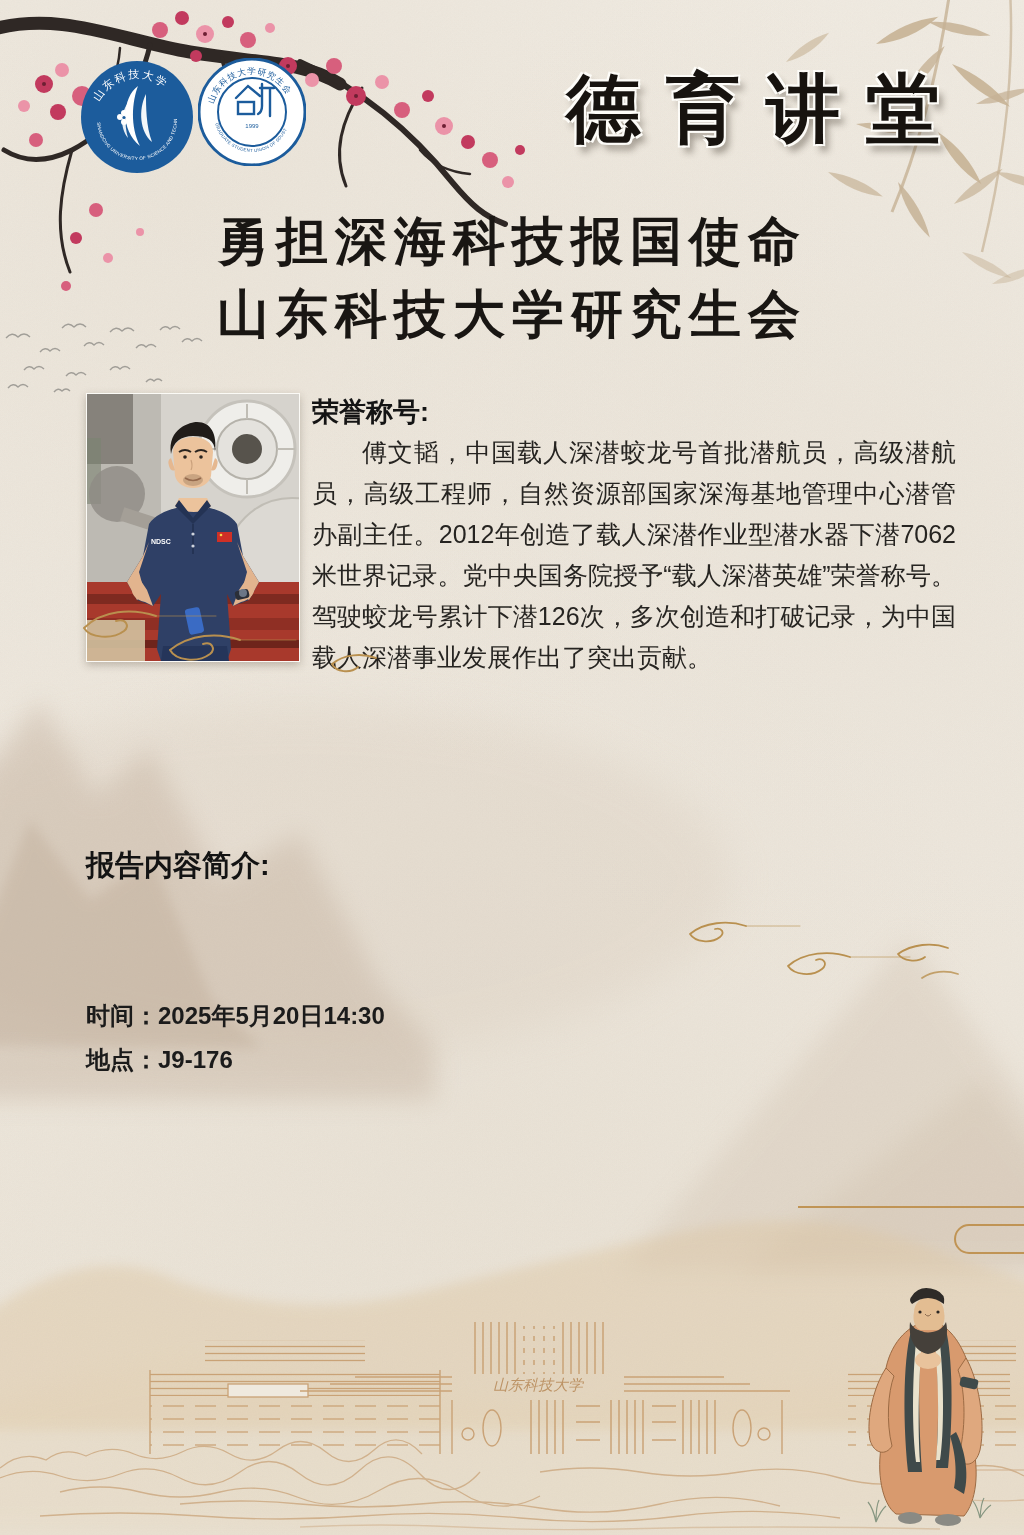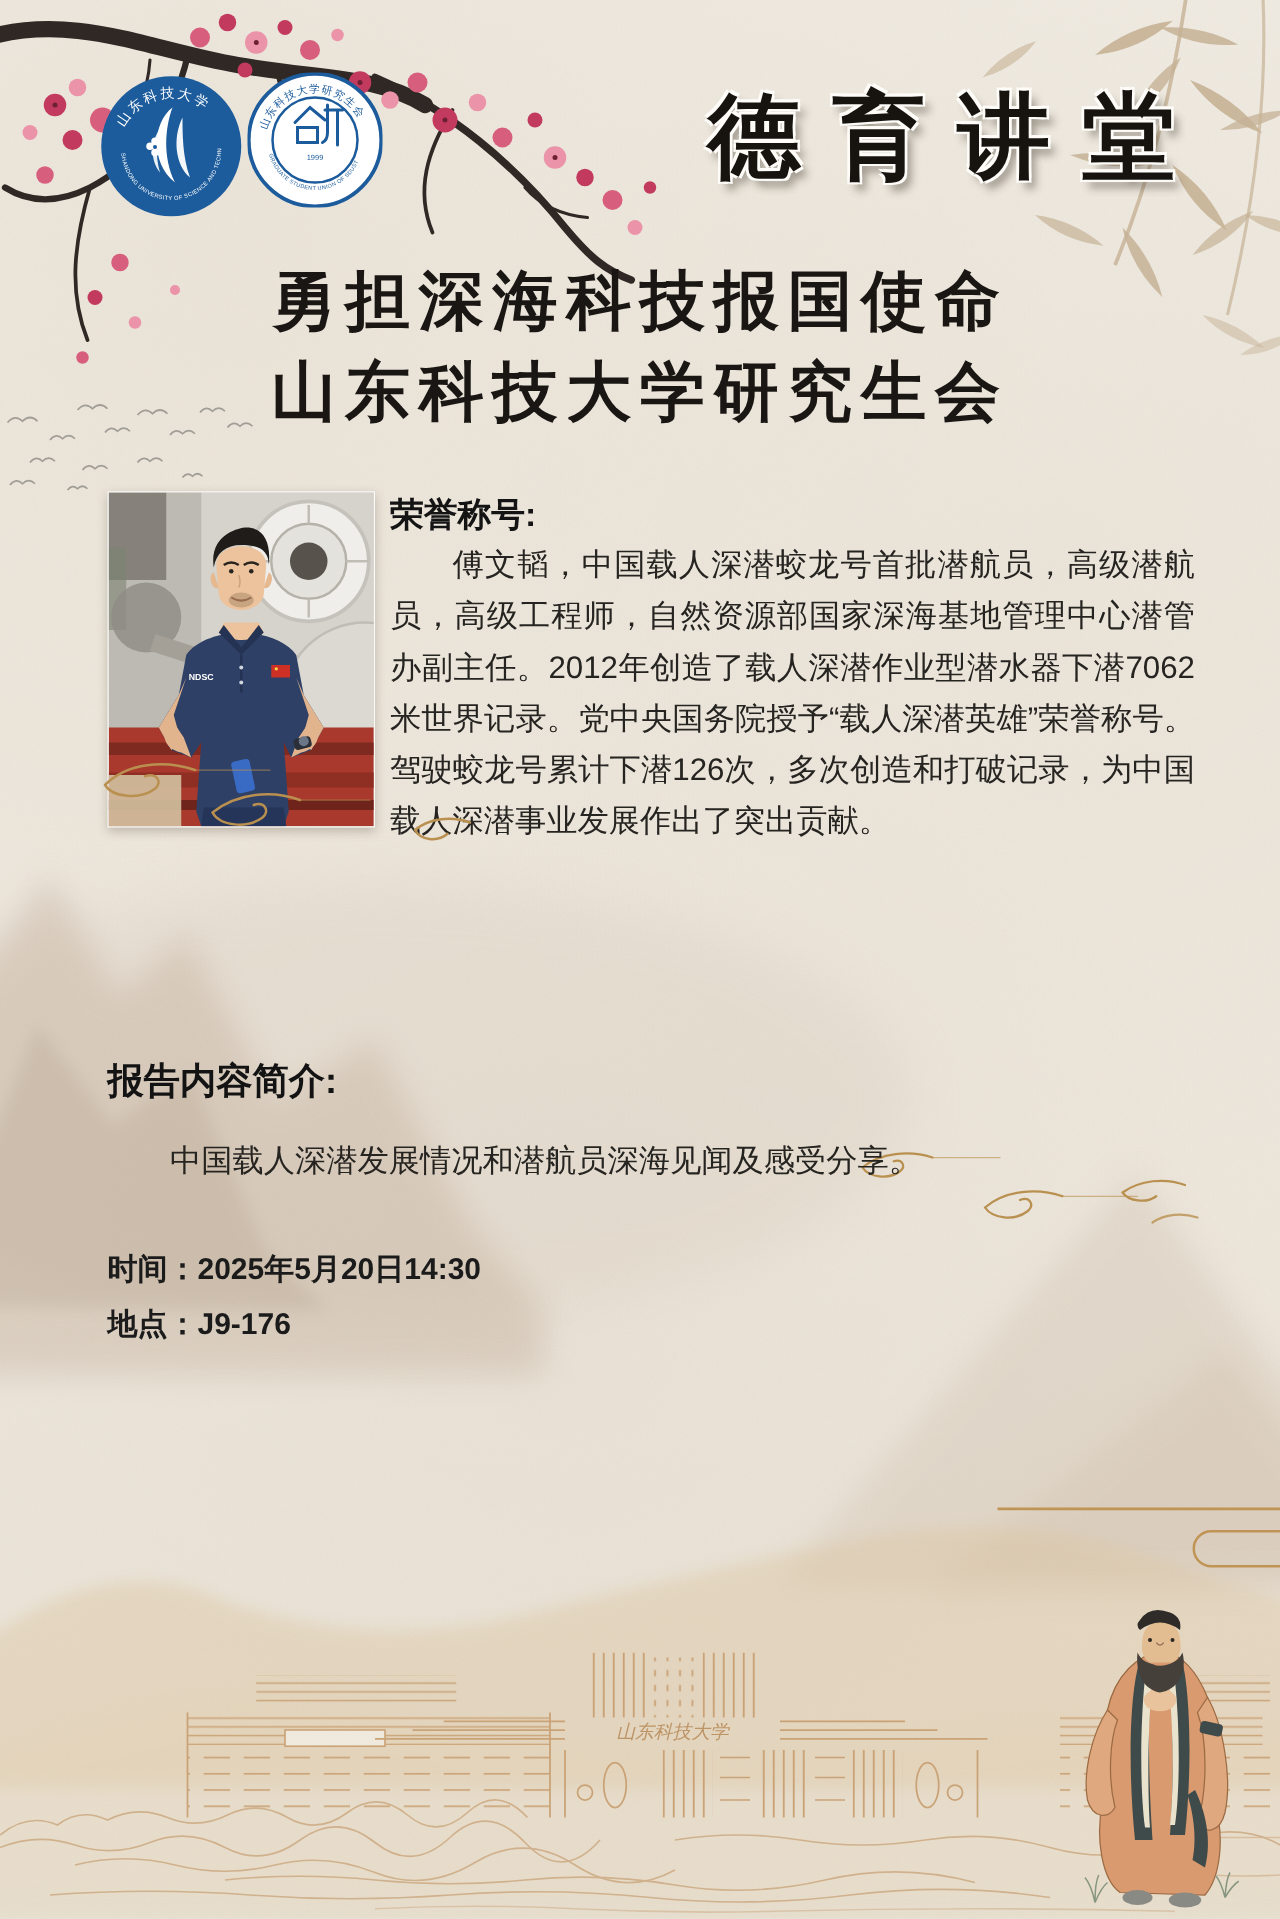--- a/index.html
+++ b/index.html
@@ -383,21 +383,20 @@
       <path d="M18,22 C36,4 66,2 90,10 M18,22 C24,32 46,34 58,25 C64,20 60,12 50,15"></path>
       <path d="M90,10 H150" stroke-width="1" opacity="0.6"></path>
       <path d="M104,44 C124,28 152,26 174,34 M104,44 C110,55 132,57 144,48 C150,43 146,35 137,38"></path>
       <path d="M174,34 H230" stroke-width="1" opacity="0.6"></path>
       <path d="M266,58 C278,48 296,47 310,52 M266,58 C270,66 284,68 292,61"></path>
     </g>
   </svg>
 
   <div class="report">
     <h2>报告内容简介:</h2>
-    <p class="content">中国载人深潜发展情况和潜航员深海见闻及感受分享。</p>
   </div>
 
   <div class="schedule">
     <div class="row"><span>时间：</span><span>2025年5月20日14:30</span></div>
     <div class="row"><span>地点：</span><span>J9-176</span></div>
   </div>
 
 </div>
 
 </body></html>

